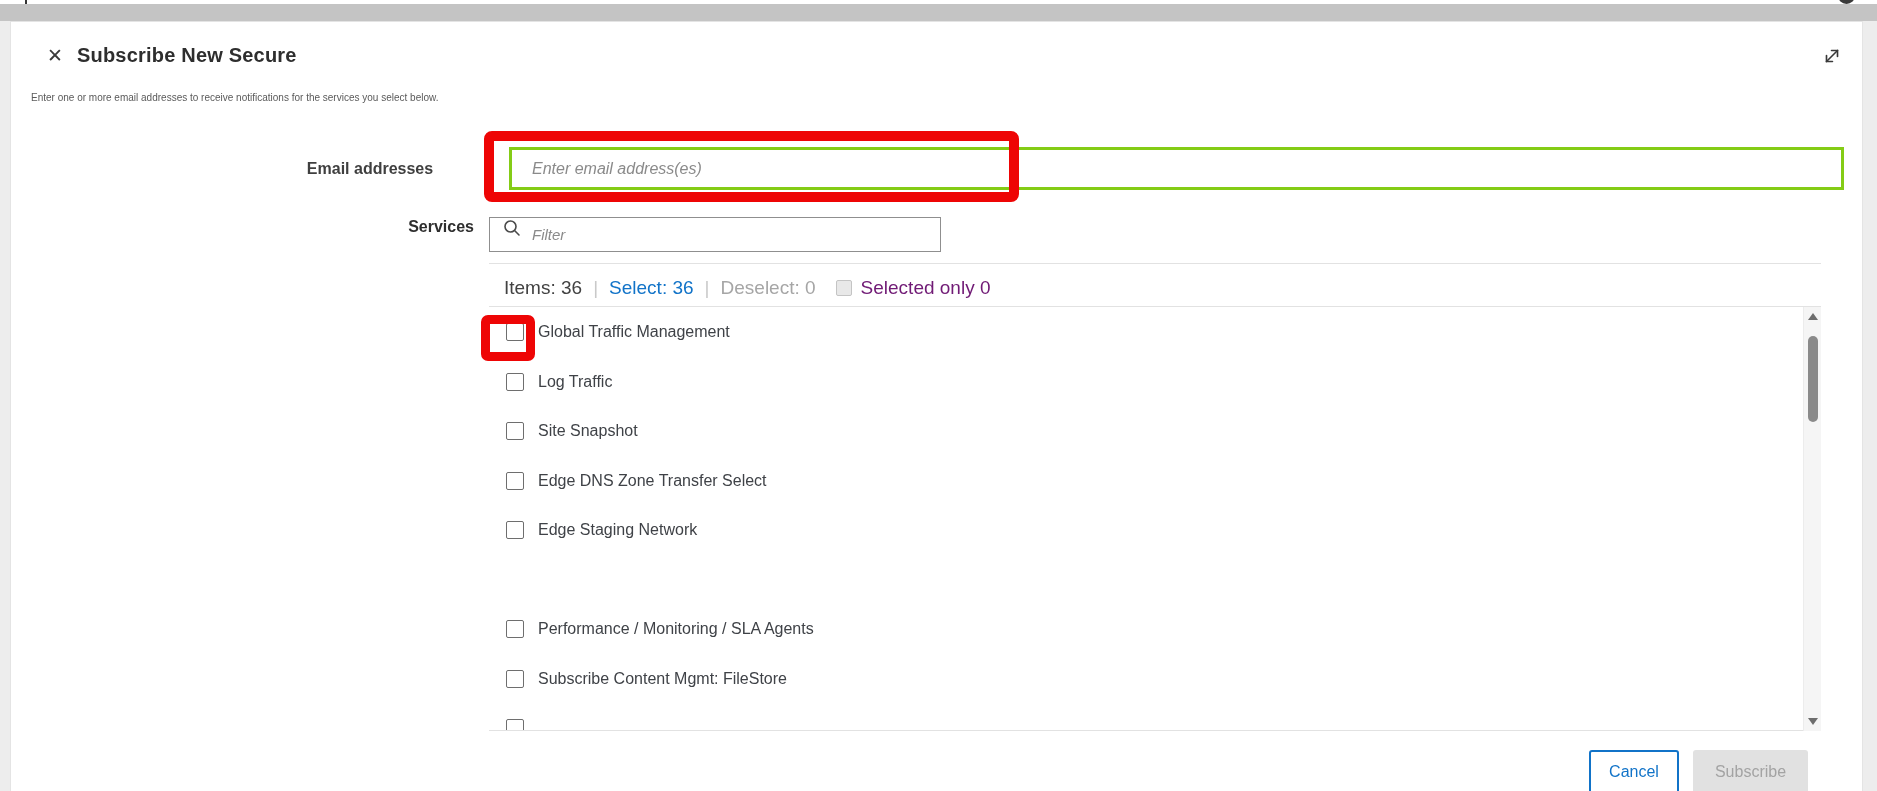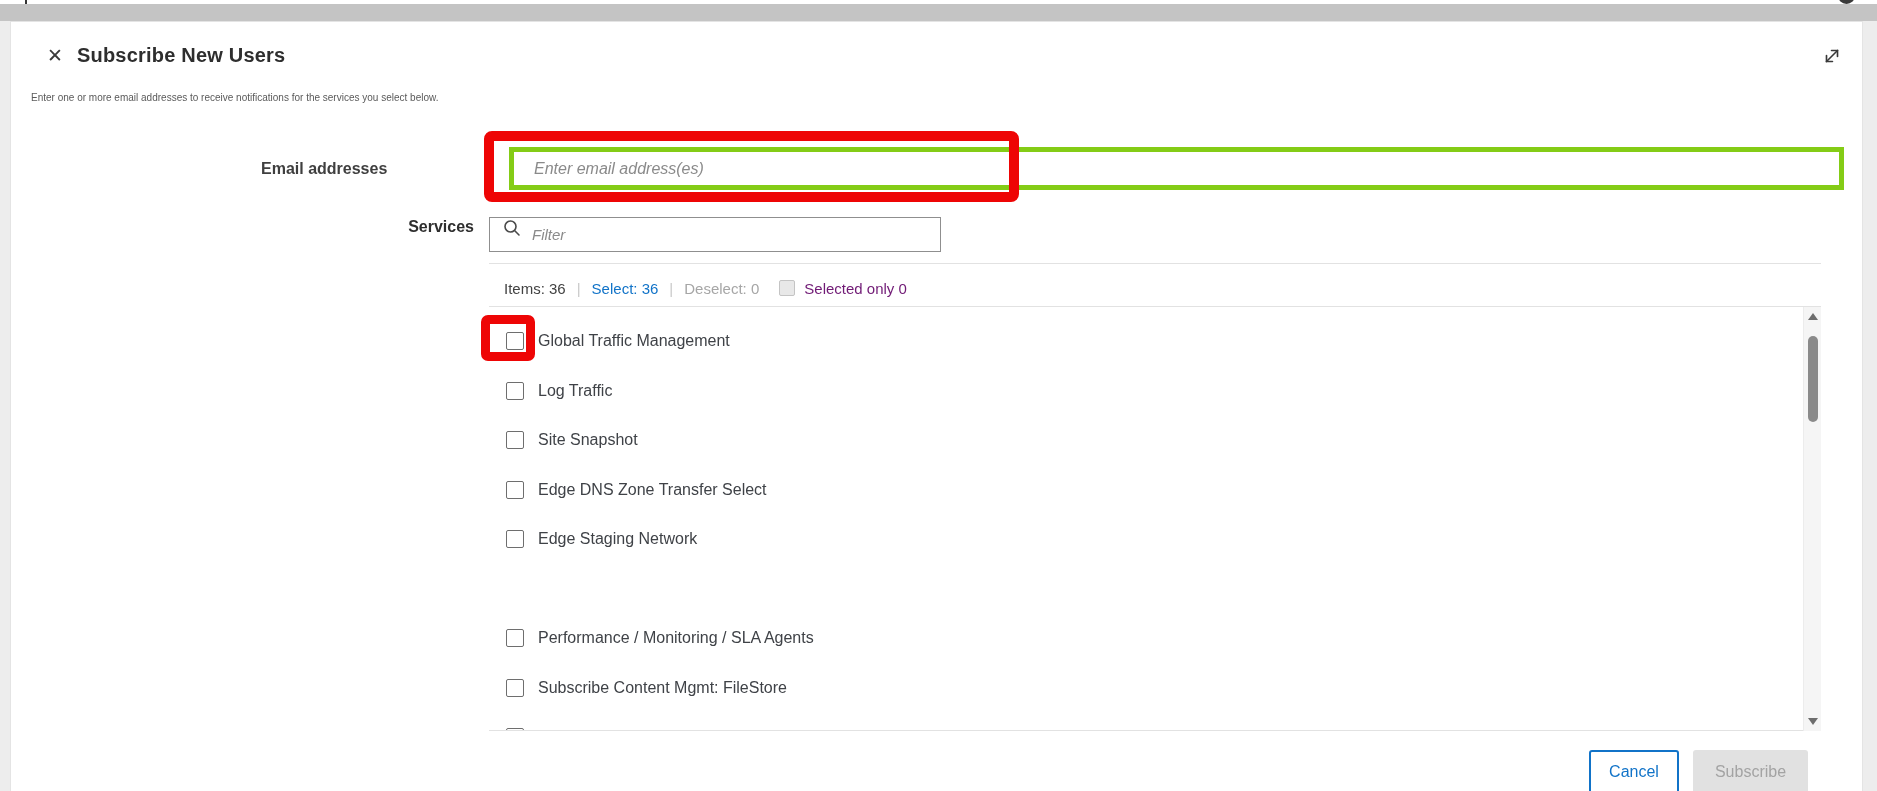--- a/index.html
+++ b/index.html
@@ -18,45 +18,45 @@
 
   
   .modal { position: absolute; left: 10px; top: 21px; width: 1853px; height: 770px; background: #ffffff; border: 1px solid #e4e4e4; border-bottom: none; }
 
   .close-btn { position: absolute; left: 32px; top: 22px; width: 24px; height: 24px; font-size: 19px; line-height: 24px; text-align: center; color: #3a3a3a; cursor: pointer; }
   .modal-title { position: absolute; left: 66px; top: 22px; font-size: 20px; font-weight: bold; color: #2e2e2e; letter-spacing: 0.2px; }
   .expand-btn { position: absolute; left: 1810px; top: 23px; width: 22px; height: 22px; cursor: pointer; }
   .modal-subtitle { position: absolute; left: 20px; top: 70px; font-size: 10px; color: #5a5a5a; }
 
   
-  .email-label { position: absolute; left: 250px; top: 138px; width: 218px; text-align: left; font-size: 16px; font-weight: bold; color: #3f3f3f; }
-  .email-input { position: absolute; left: 498px; top: 125px; width: 1335px; height: 43px; border: 5px solid #84cc16; background: #fff; font-size: 16px; color: #3f4247; padding: 0 12px 0 20px; font-family: "Liberation Sans", sans-serif; outline: none; }
+  .email-label { position: absolute; left: 250px; top: 138px; width: 218px; text-align: center; font-size: 16px; font-weight: bold; color: #3f3f3f; }
+  .email-input { position: absolute; left: 498px; top: 125px; width: 1335px; height: 43px; border: 3px solid #84cc16; background: #fff; font-size: 16px; color: #3f4247; padding: 0 12px 0 20px; font-family: "Liberation Sans", sans-serif; outline: none; }
   .email-input::placeholder, .filter-input::placeholder { font-style: italic; color: #8a8a8a; opacity: 1; }
 
   
   .services-label { position: absolute; left: 280px; top: 196px; width: 183px; text-align: right; font-size: 16px; font-weight: bold; color: #2e2e2e; }
   .filter-box { position: absolute; left: 478px; top: 195px; width: 452px; height: 35px; border: 1px solid #8f8f8f; background: #fff; display: flex; padding: 0 10px 0 12px; }
   .filter-input { border: none; outline: none; flex: 1; font-size: 15px; color: #3f4247; font-family: "Liberation Sans", sans-serif; margin-left: 10px; background: transparent; }
 
   .divider { position: absolute; left: 478px; width: 1332px; height: 1px; background: #e2e2e2; }
   .divider-1 { top: 241px; }
   .divider-2 { top: 284px; }
 
   
-  .items-row { position: absolute; left: 493px; top: 250px; height: 32px; display: flex; align-items: center; font-size: 15px; }
+  .items-row { position: absolute; left: 493px; top: 250px; height: 32px; display: flex; align-items: center; font-size: 19px; }
   .items-count { color: #424242; }
   .sep { color: #c9c9c9; margin: 0 11px; }
   .select-link { color: #1173c8; cursor: pointer; }
   .deselect-link { color: #a6a6a6; }
   .selonly-cb { width: 16px; height: 16px; background: #e8e8e8; border: 1px solid #c4c4c4; border-radius: 2px; margin: 0 9px 0 20px; }
   .selonly-label { color: #701a75; }
 
   
   .list-viewport { position: absolute; left: 478px; top: 285px; width: 1314px; height: 424px; overflow: hidden; border-bottom: 1px solid #e2e2e2; }
-  .service-row { position: absolute; left: 17px; height: 36px; display: flex; align-items: center; }
+  .service-row { position: absolute; left: 17px; height: 36px; display: flex; align-items: flex-start; }
   .cb { width: 18px; height: 18px; border: 1.5px solid #6e6e6e; border-radius: 2px; background: #fff; margin-right: 14px; flex: none; cursor: pointer; }
   .row-label { font-size: 16px; color: #3f4247; white-space: nowrap; }
 
   
   .scrollbar { position: absolute; left: 1792px; top: 285px; width: 18px; height: 424px; background: #f5f5f5; border-left: 1px solid #ececec; }
   .sb-arrow-up { position: absolute; left: 4px; top: 6px; width: 0; height: 0; border-left: 5px solid transparent; border-right: 5px solid transparent; border-bottom: 7px solid #6d6d6d; }
   .sb-arrow-down { position: absolute; left: 4px; bottom: 6px; width: 0; height: 0; border-left: 5px solid transparent; border-right: 5px solid transparent; border-top: 7px solid #6d6d6d; }
   .sb-thumb { position: absolute; left: 4px; top: 29px; width: 10px; height: 86px; background: #8a8a8a; border-radius: 5px; }
 
   
@@ -76,21 +76,21 @@
 
 <div class="top-sliver">
   <div class="sliver-mark"></div>
   <div class="sliver-avatar"></div>
 </div>
 <div class="gray-bar"></div>
 
 <div class="modal">
 
   <div class="close-btn">✕</div>
-  <div class="modal-title">Subscribe New Users</div>
+  <div class="modal-title">Subscribe New Secure</div>
 
   <div class="expand-btn">
     <svg width="22" height="22" viewBox="0 0 24 24" fill="none" stroke="#3a3a3a" stroke-width="1.8" stroke-linecap="round">
       <line x1="6" y1="18" x2="18" y2="6"></line>
       <polyline points="11.5,6 18,6 18,12.5" fill="none"></polyline>
       <polyline points="6,11.5 6,18 12.5,18" fill="none"></polyline>
     </svg>
   </div>
 
   <div class="modal-subtitle">Enter one or more email addresses to receive notifications for the services you select below.</div>

